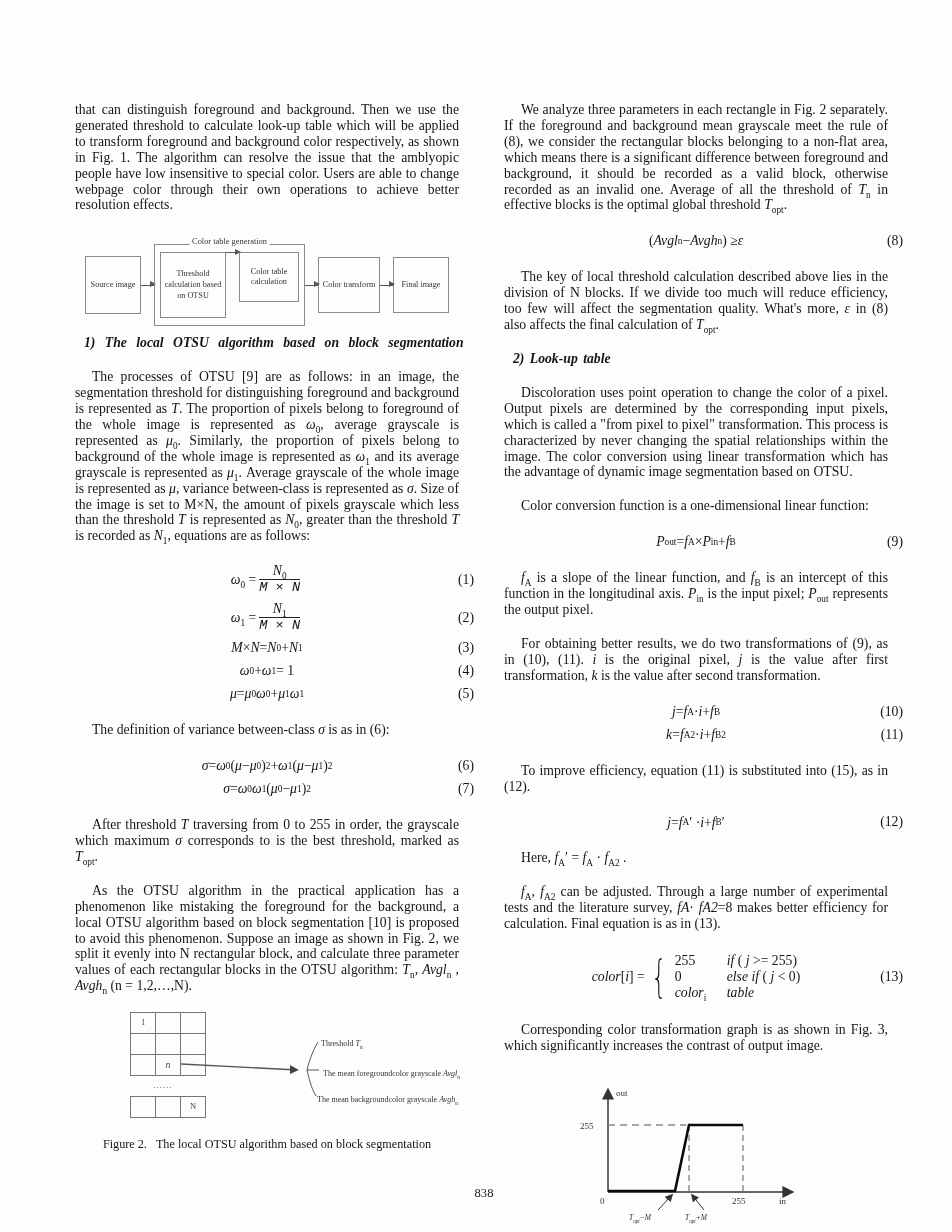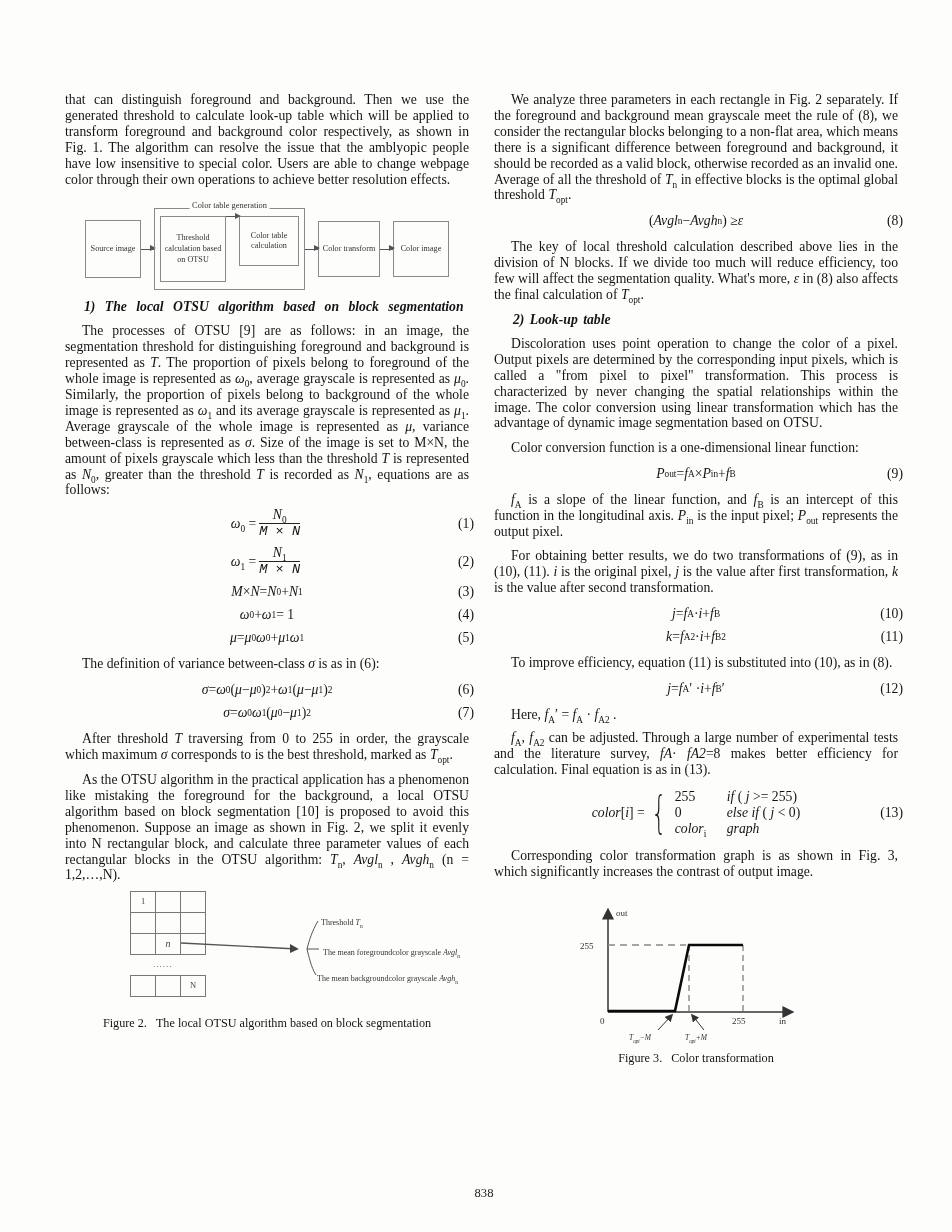--- a/index.html
+++ b/index.html
@@ -3,21 +3,21 @@
 <meta charset="utf-8">
 <style>
   html,body{margin:0;padding:0;}
   body{
     width:952px;height:1232px;position:relative;background:#fdfdfc;
     font-family:"Liberation Serif", serif;color:#141414;
   }
   .col{position:absolute;top:84px;width:420px;font-size:13.7px;line-height:15.9px;text-align:justify;}
   #left-col{left:57px;}
   #right-col{left:486px;}
-  p{margin:8px;}
+  p{margin:18px;}
   .ind{text-indent:17px;}
   .sp-top{margin-top:9px;}
   .subheading{font-style:italic;text-indent:27px;text-align:justify;margin:9px 0 5px;word-spacing:6px;font-weight:bold;}
   .subheading.tight{word-spacing:2px;}
   i{font-style:italic;}
   sub,sup{font-size:0.68em;line-height:0;}
   
   .eq{position:relative;display:flex;justify-content:center;align-items:center;margin:3px 0;min-height:20px;}
   .eq .tag{position:absolute;right:3px;top:50%;transform:translateY(-50%);font-style:normal;}
   .eq .body{display:flex;align-items:center;}
@@ -71,21 +71,21 @@
       <div class="harrow"></div>
       <div class="fgroup">
         <div class="fgroup-label">Color table generation</div>
         <div class="fbox" style="width:60px;height:60px;">Threshold calculation based on OTSU</div>
         <div class="harrow"></div>
         <div class="fbox" style="width:54px;height:44px;">Color table calculation</div>
       </div>
       <div class="harrow"></div>
       <div class="fbox" style="width:56px;height:50px;">Color transform</div>
       <div class="harrow"></div>
-      <div class="fbox" style="width:50px;height:50px;">Color image</div>
+      <div class="fbox" style="width:50px;height:50px;">Final image</div>
     </div>
   </div>
 
   <p class="subheading">1) The local OTSU algorithm based on block segmentation</p>
 
   <p class="ind">The processes of OTSU [9] are as follows: in an image, the segmentation threshold for distinguishing foreground and background is represented as <i>T</i>. The proportion of pixels belong to foreground of the whole image is represented as <i>ω</i><sub>0</sub>, average grayscale is represented as <i>μ</i><sub>0</sub>. Similarly, the proportion of pixels belong to background of the whole image is represented as <i>ω</i><sub>1</sub> and its average grayscale is represented as <i>μ</i><sub>1</sub>. Average grayscale of the whole image is represented as <i>μ</i>, variance between-class is represented as <i>σ</i>. Size of the image is set to M×N, the amount of pixels grayscale which less than the threshold <i>T</i> is represented as <i>N</i><sub>0</sub>, greater than the threshold <i>T</i> is recorded as <i>N</i><sub>1</sub>, equations are as follows:</p>
 
   <div class="eq" style="min-height:35px;">
     <span class="body">
         <span><i>ω</i><sub>0</sub> =</span>
@@ -217,21 +217,21 @@
 
   <div class="eq">
     <span class="body"><i>j</i> = <i>f</i><sub>A</sub> · <i>i</i> + <i>f</i><sub>B</sub></span>
     <span class="tag">(10)</span>
   </div>
   <div class="eq">
     <span class="body"><i>k</i> = <i>f</i><sub>A2</sub> · <i>i</i> + <i>f</i><sub>B2</sub></span>
     <span class="tag">(11)</span>
   </div>
 
-  <p class="ind">To improve efficiency, equation (11) is substituted into (10), as in (8).</p>
+  <p class="ind">To improve efficiency, equation (11) is substituted into (15), as in (12).</p>
 
   <div class="eq">
     <span class="body"><i>j</i> = <i>f</i><sub>A</sub>′ · <i>i</i> + <i>f</i><sub>B</sub>′</span>
     <span class="tag">(12)</span>
   </div>
 
   <p class="ind">Here,  <i>f</i><sub>A</sub>′ = <i>f</i><sub>A</sub> · <i>f</i><sub>A2</sub> .</p>
   <p class="ind"><i>f</i><sub>A</sub>,  <i>f</i><sub>A2</sub> can be adjusted. Through a large number of experimental tests and the literature survey,  <i>fA</i>· <i>fA2</i>=8 makes better efficiency for calculation. Final equation is as in (13).</p>
 
   <div class="eq" style="min-height:54px;">
@@ -242,21 +242,21 @@
         <span class="case-row">
           <span class="case-val">255</span>
           <span><i>if</i> ( <i>j</i> &gt;= 255)</span>
         </span>
         <span class="case-row">
           <span class="case-val">0</span>
           <span><i>else if</i> ( <i>j</i> &lt; 0)</span>
         </span>
         <span class="case-row">
           <span class="case-val"><i>color</i><sub>i</sub></span>
-          <span><i>graph</i></span>
+          <span><i>table</i></span>
         </span>
       </span>
     </span>
     <span class="tag">(13)</span>
   </div>
 
   <p class="ind">Corresponding color transformation graph is as shown in Fig. 3, which significantly increases the contrast of output image.</p>
 
   <div class="fig3wrap">
     <svg width="320" height="152">

